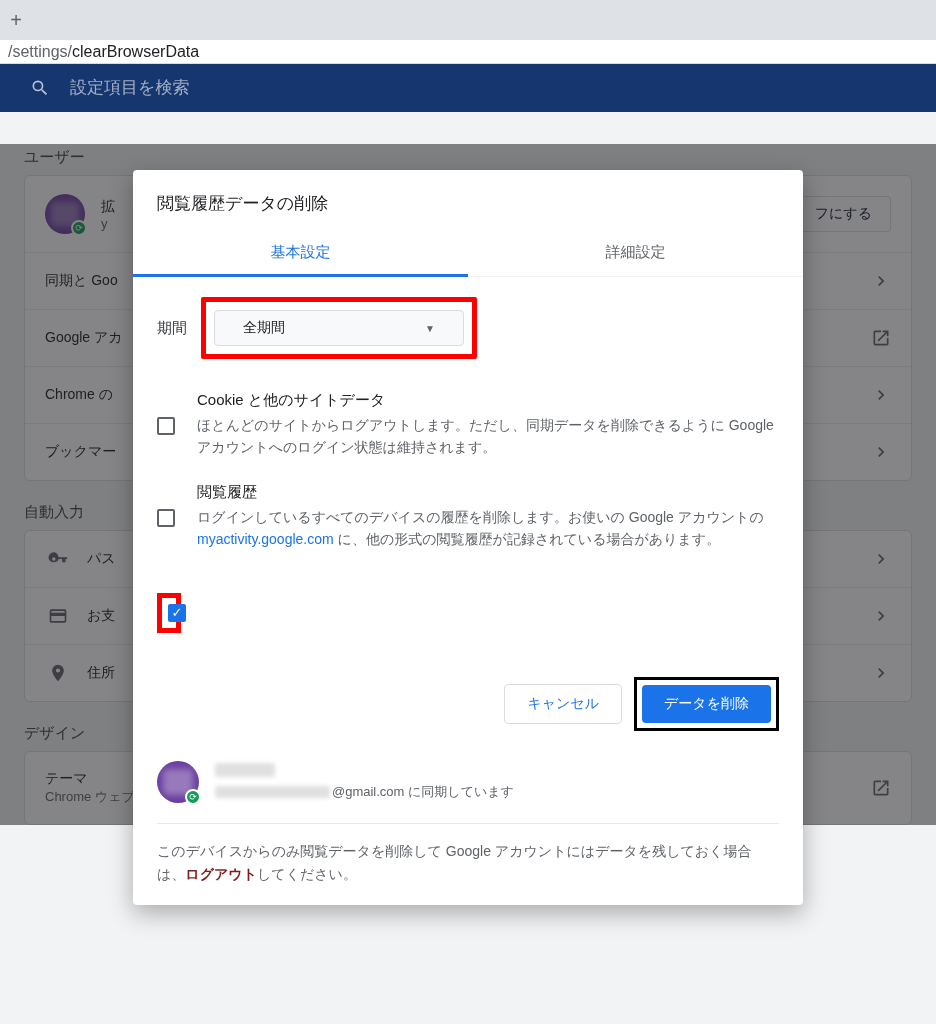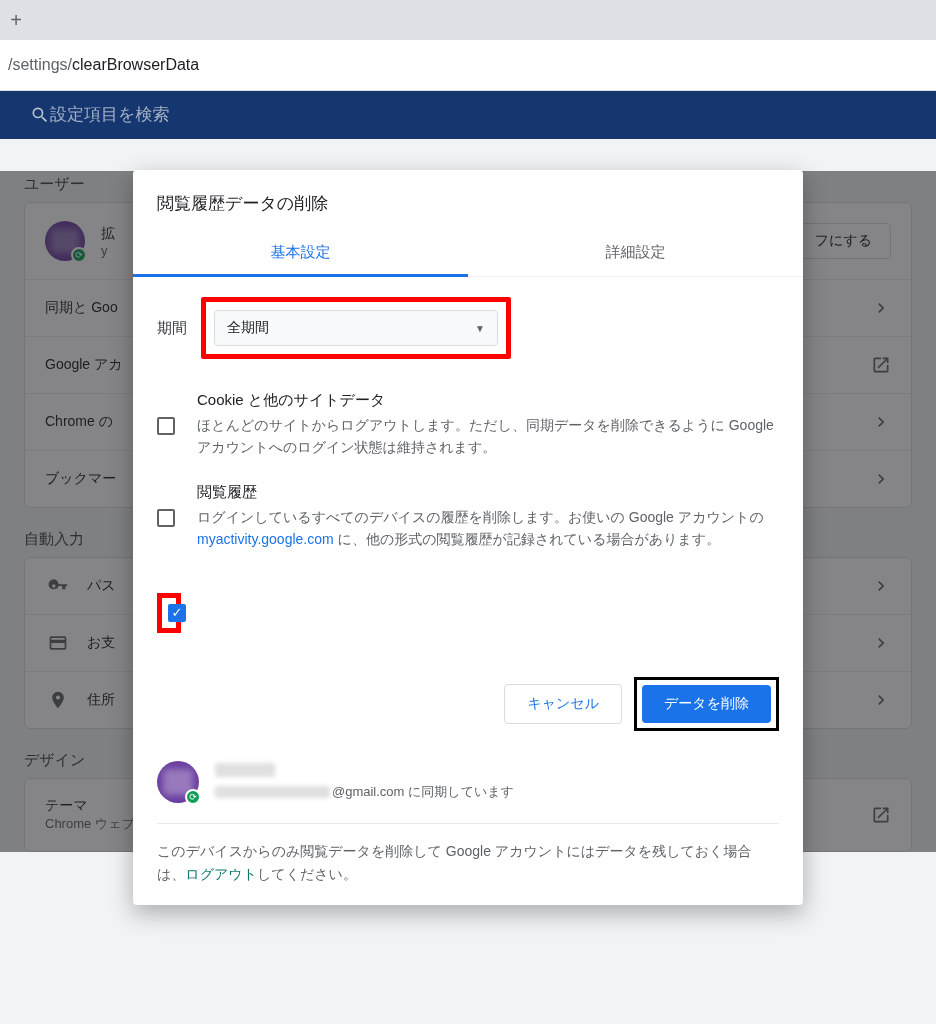--- a/index.html
+++ b/index.html
@@ -7,28 +7,28 @@
   font-family: "Hiragino Kaku Gothic ProN", "Yu Gothic", Arial, sans-serif;
   background: #f1f3f4; width: 936px; height: 1024px; overflow: hidden;
   position: relative; font-size: 14px; color: #202124;
 }
 
 
 .chrome-chrome { background: #dee1e6; }
 .tab-strip { height: 40px; display: flex; align-items: center; padding-left: 2px; }
 .new-tab-btn { width: 28px; height: 28px; display: flex; align-items: center; justify-content: center;
   font-size: 20px; color: #5f6368; border-radius: 50%; cursor: pointer; }
-.omnibox-row { background: #fff; height: 51px; display: flex; align-items: center; padding: 0 6px;
+.omnibox-row { background: #fff; height: 24px; display: flex; align-items: center; padding: 0 6px;
   border-bottom: 1px solid #dadce0; }
 .omnibox { flex: 1; font-size: 16px; color: #5f6368; padding: 6px 2px; }
 .omnibox .path-dark { color: #202124; }
 
 
 .page { position: relative; }
-.search-strip { background: #15366e; padding: 14px 30px; display: flex; align-items: flex-start; }
+.search-strip { background: #15366e; padding: 14px 30px; display: flex; align-items: flex-start; gap: 20px; }
 .search-strip .mag { color: rgba(255,255,255,.7); }
 .search-strip input { flex: 1; background: transparent; border: none; font-size: 17px;
   color: #fff; outline: none; }
 .search-strip input::placeholder { color: rgba(255,255,255,.6); }
 
 .settings-body { padding: 24px 0 0; }
 .section-label { font-size: 15px; color: #3c4043; padding: 12px 24px 8px; font-weight: 500; }
 .card { background: #fff; border: 1px solid #dadce0; border-radius: 6px; margin: 0 24px 10px; }
 .card .row { display: flex; align-items: center; padding: 18px 20px; border-bottom: 1px solid #e8eaed;
   gap: 16px; }
@@ -57,22 +57,22 @@
 .tab { flex: 1; text-align: center; padding: 14px 0; font-size: 15px; color: #5f6368; cursor: pointer;
   position: relative; }
 .tab.active { color: #1a73e8; }
 .tab.active::after { content: ""; position: absolute; left: 0; right: 0; bottom: -1px; height: 3px;
   background: #1a73e8; }
 
 .field-row { display: flex; align-items: center; gap: 14px; padding: 20px 24px 12px; }
 .field-label { font-size: 15px; color: #3c4043; }
 .select-wrap { position: relative; }
 .select-wrap.hl { padding: 8px; border: 5px solid #ff0000; border-radius: 2px; }
-.select { width: 284px; border: 1px solid #dadce0; background: #f8f9fa; border-radius: 4px;
-  padding: 8px 12px; font-size: 14px; color: #202124; display: flex; align-items: center;
+.select { width: 250px; border: 1px solid #dadce0; background: #f8f9fa; border-radius: 4px;
+  padding: 8px 28px; font-size: 14px; color: #202124; display: flex; align-items: center;
   justify-content: space-between; }
 .select .tri { color: #5f6368; font-size: 10px; }
 
 .check-list { padding: 8px 24px 4px; }
 .check-item { display: flex; gap: 16px; padding: 12px 0; }
 .cb-wrap { padding-top: 26px; width: 24px; }
 .cb-wrap.hl { border: 5px solid #ff0000; padding: 6px; margin-top: 18px; padding-top: 6px; }
 .cb { width: 18px; height: 18px; border: 2px solid #5f6368; border-radius: 2px; display: flex;
   align-items: center; justify-content: center; color: #fff; font-size: 13px; }
 .cb.checked { background: #1a73e8; border-color: #1a73e8; }
@@ -89,21 +89,21 @@
   font-size: 14px; cursor: pointer; }
 
 .sync-row { display: flex; gap: 16px; align-items: center; padding: 16px 24px 6px; }
 .sync-row .avatar { width: 42px; height: 42px; }
 .sync-name { width:60px; height:14px; background:#e0e0e0; filter:blur(2px); margin-bottom:6px; border-radius:2px;}
 .sync-mail-blur { display:inline-block; width:115px; height:12px; background:#e0e0e0; filter:blur(2px); border-radius:2px; vertical-align:middle; margin-right:2px;}
 .sync-text { font-size: 13px; color: #5f6368; }
 
 .footer-note { border-top: 1px solid #e8eaed; margin: 14px 24px 0; padding: 16px 0 8px;
   font-size: 14px; color: #5f6368; line-height: 1.7; }
-.footer-note a { color: #0f766e; text-decoration: none; }
+.footer-note a { color: #7f1d1d; text-decoration: none; font-weight: bold; }
 
 svg { display: block; }
 .mag svg, .icon-slot svg, .chev svg, .ext svg { width: 20px; height: 20px; fill: currentColor; }
 </style>
 </head>
 <body>
 
 <div class="chrome-chrome">
   <div class="tab-strip">
     <div class="new-tab-btn">+</div>

